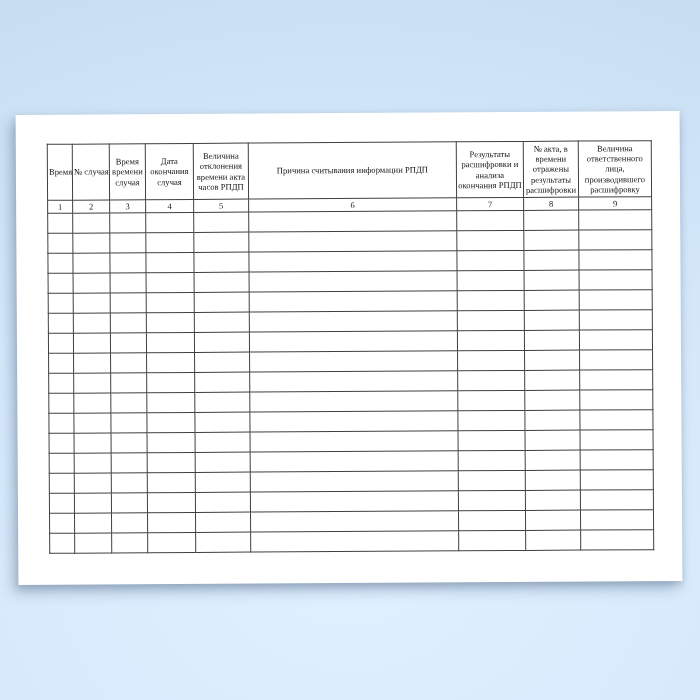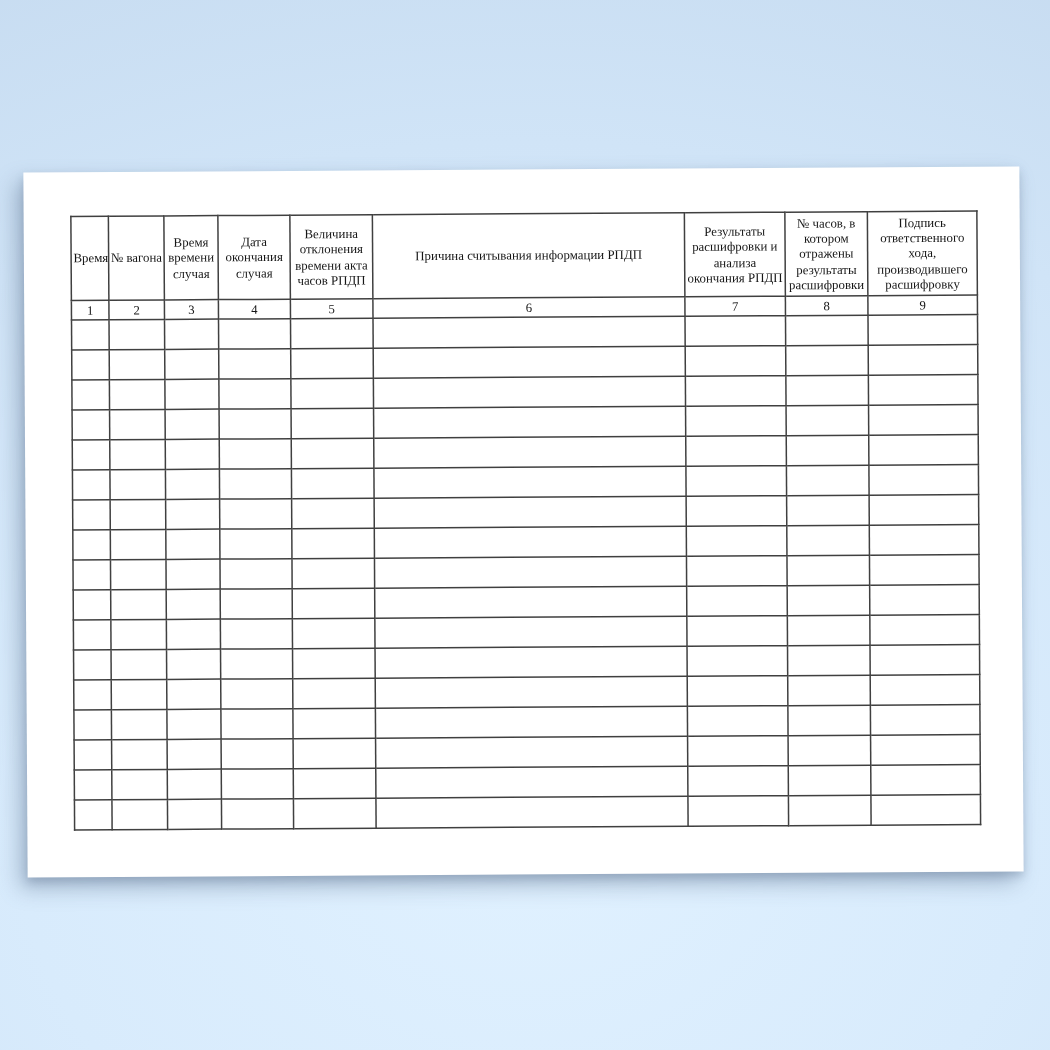--- a/index.html
+++ b/index.html
@@ -78,28 +78,28 @@
         <col style="width:48px">
         <col style="width:55px">
         <col style="width:208px">
         <col style="width:67px">
         <col style="width:55px">
         <col style="width:73px">
       </colgroup>
       <thead>
         <tr class="head-row">
           <th>Время</th>
-          <th class="nowrap">№ вагона</th>
+          <th class="nowrap">№ случая</th>
           <th>Время времени случая</th>
           <th>Дата окончания случая</th>
           <th>Величина отклонения времени акта часов РПДП</th>
           <th>Причина считывания информации РПДП</th>
           <th>Результаты расшифровки и анализа окончания РПДП</th>
-          <th>№ часов, в котором отражены результаты расшифровки</th>
-          <th>Подпись ответственного хода, производившего расшифровку</th>
+          <th>№ акта, в времени отражены результаты расшифровки</th>
+          <th>Величина ответственного лица, производившего расшифровку</th>
         </tr>
         <tr class="num-row">
           <td>1</td>
           <td>2</td>
           <td>3</td>
           <td>4</td>
           <td>5</td>
           <td>6</td>
           <td>7</td>
           <td>8</td>

